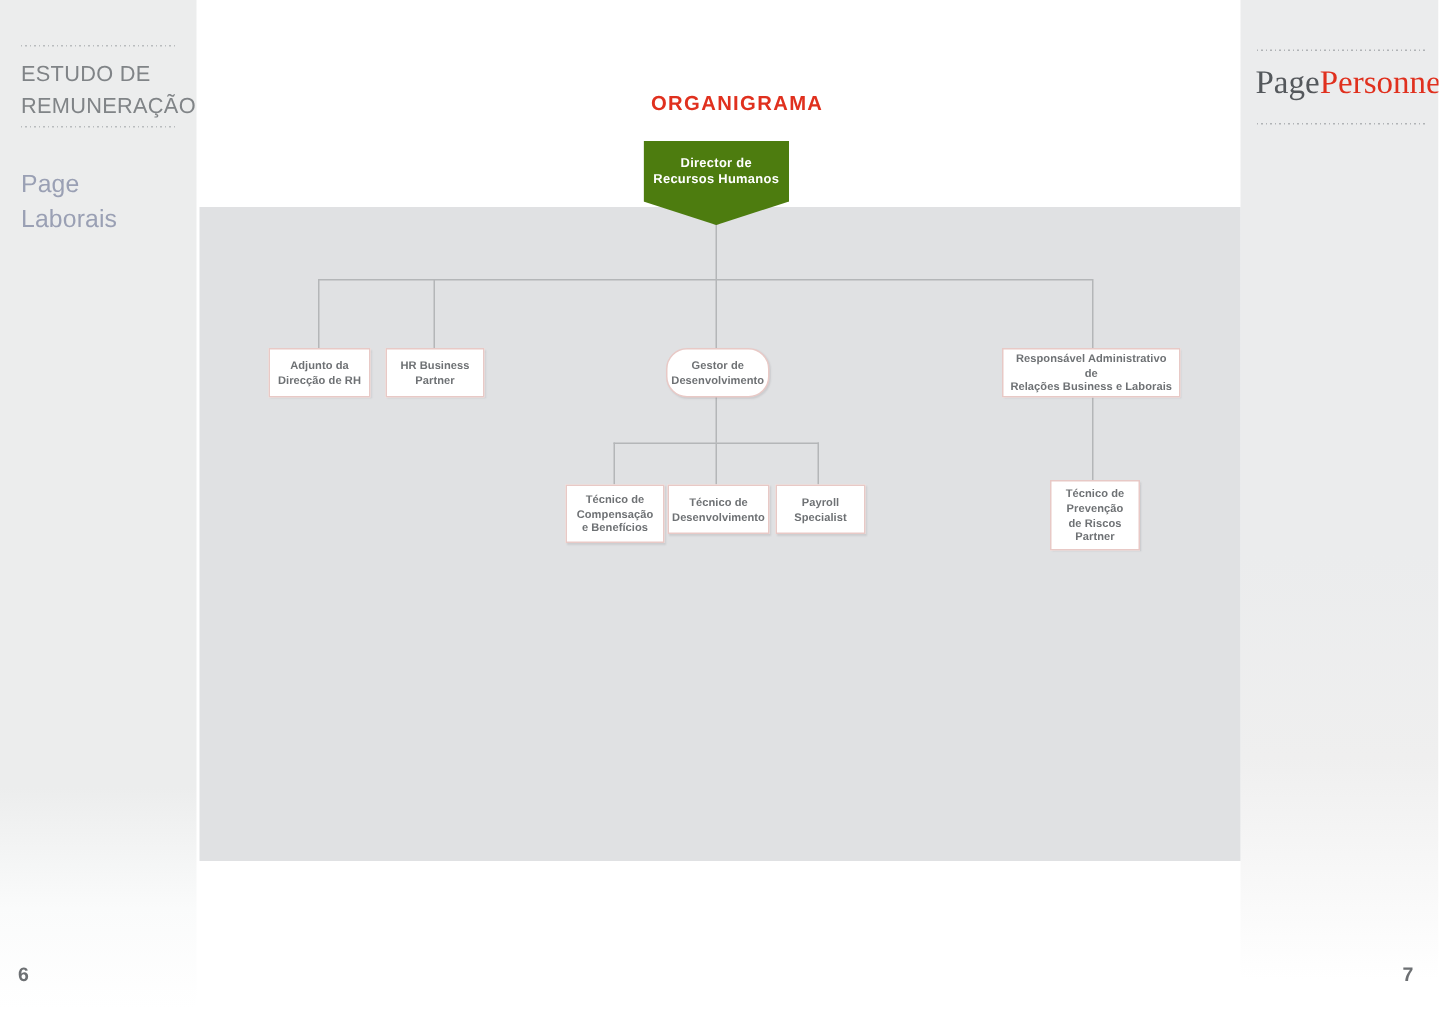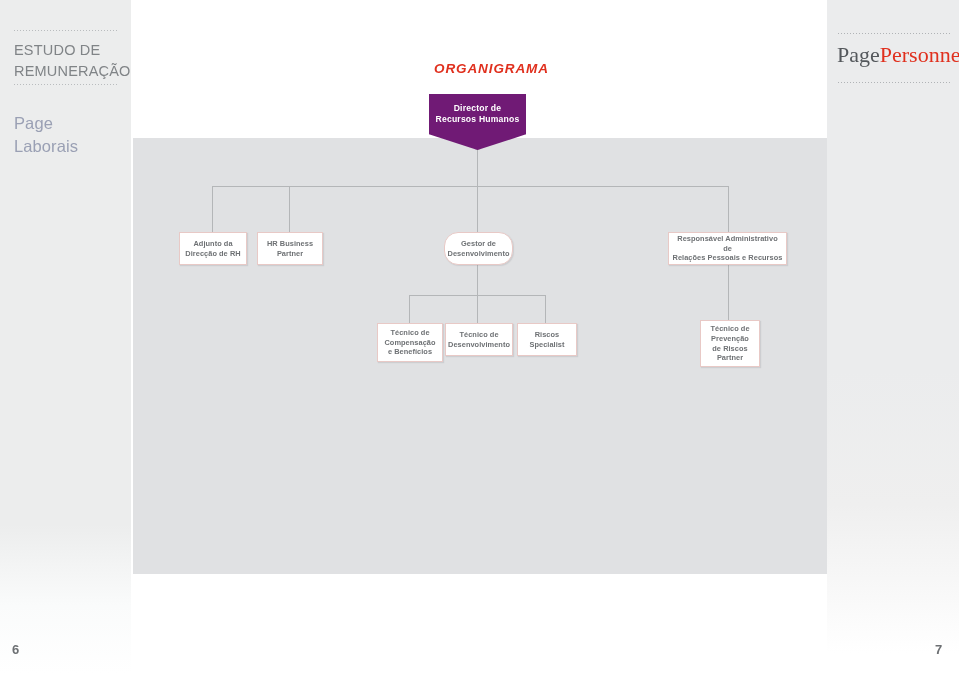--- a/index.html
+++ b/index.html
@@ -88,21 +88,20 @@
   }
 
   
   .chart-title {
     position: absolute;
     left: 434px; top: 61px;
     font-size: 13.5px;
     font-weight: bold;
     color: #e0301e;
     letter-spacing: 0.9px;
-    font-style: italic;
   }
 
   
   .canvas {
     position: absolute;
     left: 133px; top: 138px;
     width: 694px; height: 436px;
     background: #e0e1e3;
   }
 
@@ -112,21 +111,21 @@
     background: #b4b6b8;
   }
   .conn-v { width: 1px; }
   .conn-h { height: 1px; }
 
   
   .root-box {
     position: absolute;
     left: 429px; top: 94px;
     width: 97px; height: 56px;
-    background: #701a75;
+    background: #4d7c0f;
     color: #ffffff;
     -webkit-clip-path: polygon(0 0, 100% 0, 100% 72%, 50% 100%, 0 72%);
     clip-path: polygon(0 0, 100% 0, 100% 72%, 50% 100%, 0 72%);
     box-shadow: 1px 1px 2px rgba(0,0,0,0.25);
     z-index: 5;
   }
   .root-box-inner {
     position: absolute;
     left: 0; top: 9px; width: 100%;
     text-align: center;
@@ -223,42 +222,42 @@
   <div class="node" style="left:311px; top:94px; width:67px; height:31px;border-radius:14px;">
     <div class="node-label">
       <span>Gestor de</span>
       <span>Desenvolvimento</span>
     </div>
   </div>
 
   <div class="node" style="left:535px; top:94px; width:117px; height:31px;">
     <div class="node-label">
       <span>Responsável Administrativo de</span>
-      <span>Relações Pessoais e Recursos</span>
+      <span>Relações Business e Laborais</span>
     </div>
   </div>
 
   <div class="node" style="left:244px; top:185px; width:64px; height:37px;">
     <div class="node-label">
       <span>Técnico de</span>
       <span>Compensação</span>
       <span>e Benefícios</span>
     </div>
   </div>
 
   <div class="node" style="left:312px; top:185px; width:66px; height:31px;">
     <div class="node-label">
       <span>Técnico de</span>
       <span>Desenvolvimento</span>
     </div>
   </div>
 
   <div class="node" style="left:384px; top:185px; width:58px; height:31px;">
     <div class="node-label">
-      <span>Riscos</span>
+      <span>Payroll</span>
       <span>Specialist</span>
     </div>
   </div>
 
   <div class="node" style="left:567px; top:182px; width:58px; height:45px;">
     <div class="node-label">
       <span>Técnico de</span>
       <span>Prevenção</span>
       <span>de Riscos</span>
       <span>Partner</span>

